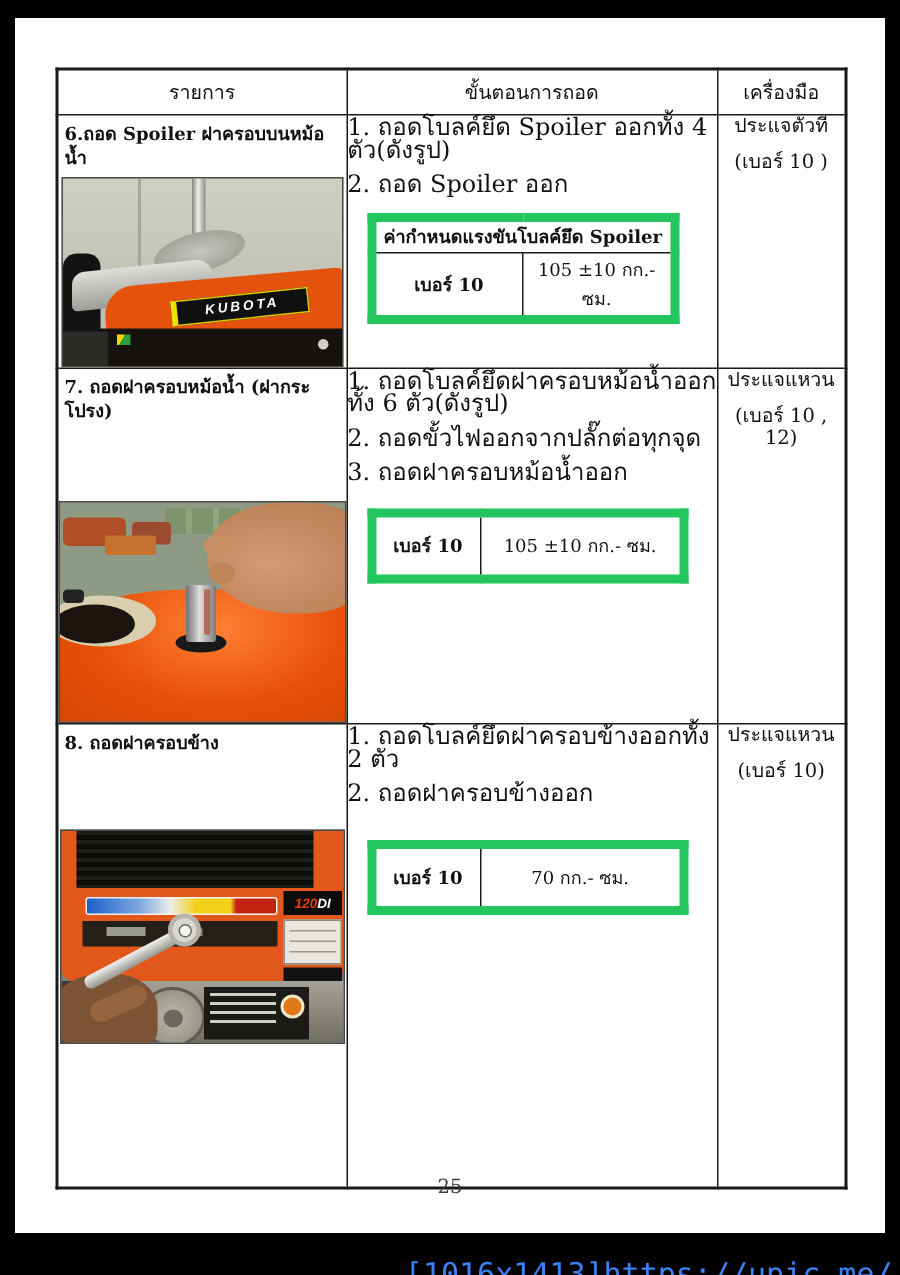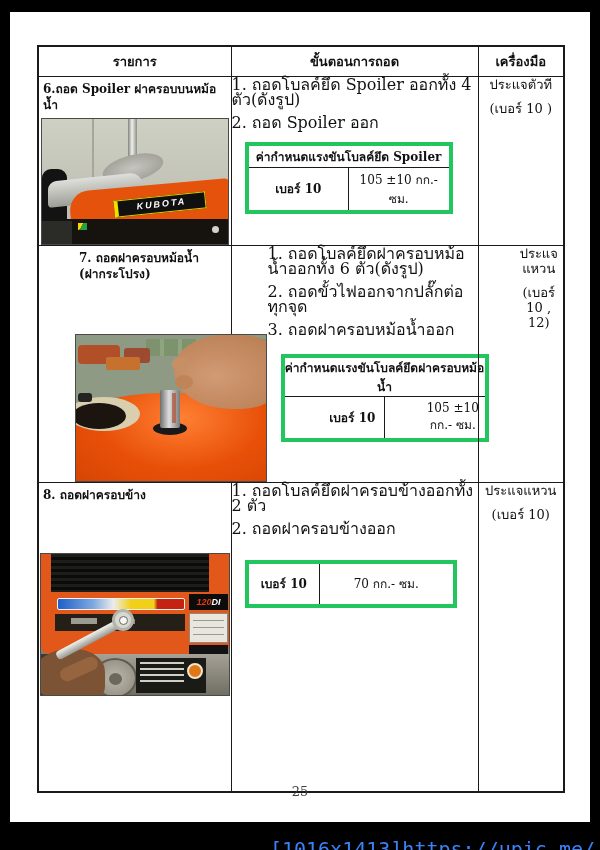--- a/index.html
+++ b/index.html
@@ -28,33 +28,33 @@
     width:526px; border-collapse:collapse; table-layout:fixed;
     border:2px solid #1a1a1a;
   }
   table.main th, table.main td {
     border:1px solid #1a1a1a; vertical-align:top; padding:0;
   }
   col.c-item  { width:193px; }
   col.c-steps { width:247px; }
   col.c-tools { width:86px; }
   tr.hdr th { height:30px; vertical-align:middle; text-align:center;
-              font-size:13px; font-weight:bold; }
+              font-size:13px; font-weight:normal; }
   tr.r1 td { height:158px; }
-  tr.r2 td { height:223px;padding-left:36px; }
+  tr.r2 td { height:223px; }
   tr.r3 td { height:310px; }
   .item-title { font-size:12px; font-weight:bold; padding:4px 3px 0 4px; line-height:16px; }
   .steps-cell { padding:7px 4px 0 9px; }
   .step-line  { font-size:16px; line-height:15px; margin-bottom:8px; }
   .tools-cell { text-align:center; padding-top:9px; font-size:13px; }
   .tool-line  { line-height:15px; margin-bottom:9px; }
   
   table.torque {
     border-collapse:collapse; margin:12px 0 7px 13px; width:208px;
-    border:4px solid #22c55e; table-layout:fixed;
+    border:6px solid #22c55e; table-layout:fixed;
   }
   table.torque th, table.torque td { border:1px solid #1a1a1a; text-align:center; vertical-align:middle; }
   table.torque th { height:24px; font-size:12px; font-weight:bold; }
   table.torque td { height:44px; font-size:12px; }
   table.torque td.size { width:73px; font-weight:bold; }
   table.torque td.val  { width:135px; }
   
   #page-number { position:absolute; left:0; top:772px; width:100%;
                  text-align:center; font-size:13px; color:#3c3c3c; }
   
@@ -231,23 +231,20 @@
           <div class="abs p2-knuckle1"></div>
           <div class="abs p2-knuckle2"></div>
         </div>
       </td>
       <td class="steps-cell">
         <div class="step-line">1.  ถอดโบลค์ยึดฝาครอบหม้อน้ำออกทั้ง  6  ตัว(ดังรูป)</div>
         <div class="step-line">2.  ถอดขั้วไฟออกจากปลั๊กต่อทุกจุด</div>
         <div class="step-line">3.  ถอดฝาครอบหม้อน้ำออก</div>
         <table class="torque" style="margin-top:17px">
           <tbody>
-                <tr>
-                  <th colspan="2">ค่ากำหนดแรงขันโบลค์ยึดฝาครอบหม้อน้ำ</th>
-                </tr>
           <tr>
             <td class="size">เบอร์ 10</td>
             <td class="val">105 ±10 กก.- ซม.</td>
           </tr>
         </tbody>
             </table>
       </td>
       <td class="tools-cell">
         <div class="tool-line">ประแจแหวน</div>
         <div class="tool-line">(เบอร์ 10 , 12)</div>

